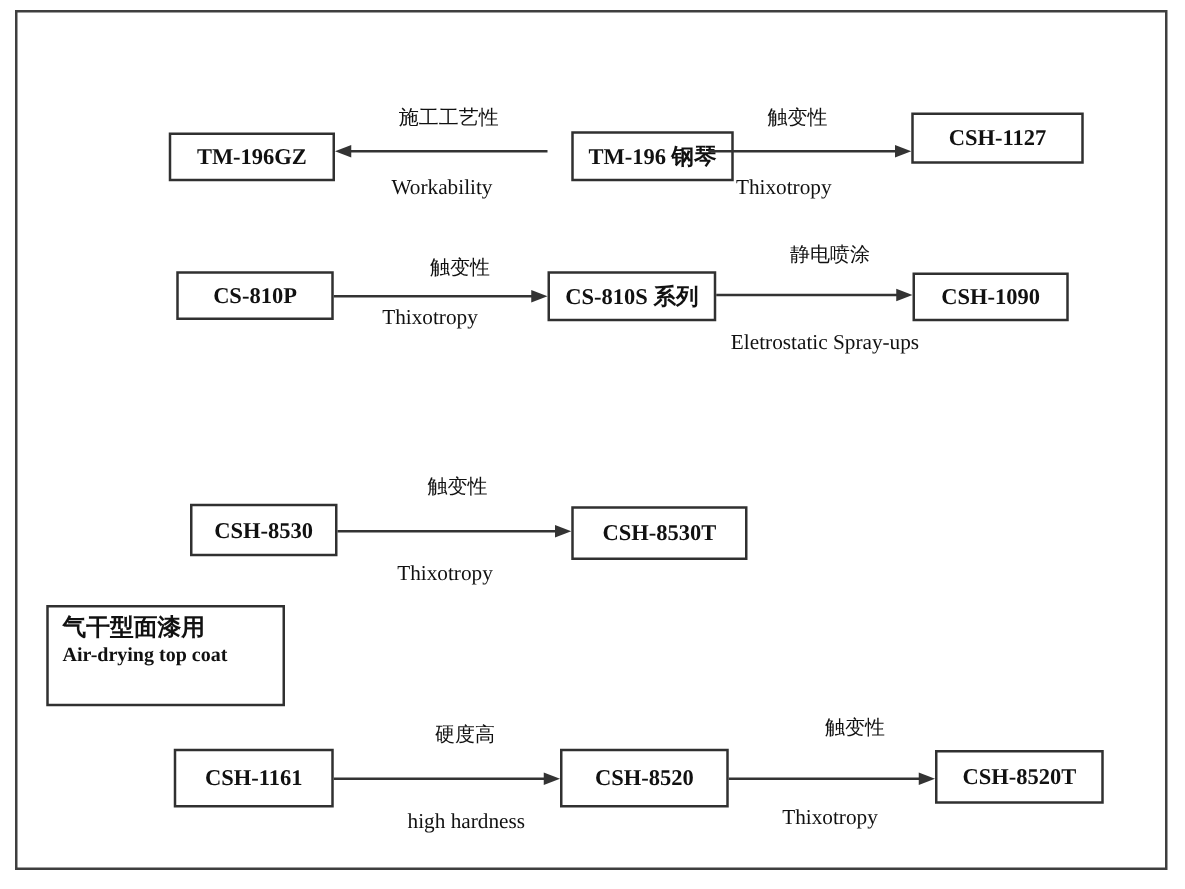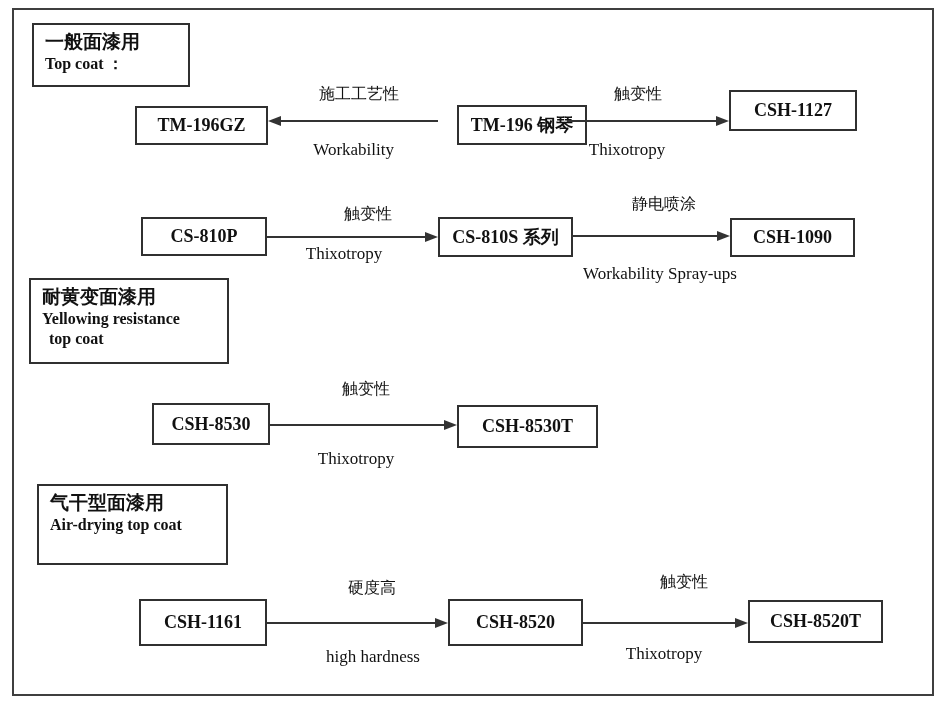--- a/index.html
+++ b/index.html
@@ -74,39 +74,30 @@
     text-align:center;
     white-space:nowrap;
   }
 </style>
 </head>
 <body>
 
 <div class="canvas">
   <div class="frame"></div>
 
-  <div class="section-box" style="left:32px;top:23px;width:158px;height:64px;">
-    <div class="zh">一般面漆用</div>
-    <div class="en">Top coat ：</div>
-  </div>
 
-  <div class="section-box" style="left:29px;top:278px;width:200px;height:86px;">
-    <div class="zh">耐黄变面漆用</div>
-    <div class="en">Yellowing resistance</div>
-    <div class="en indent">top coat</div>
-  </div>
 
   <div class="section-box" style="left:37px;top:484px;width:191px;height:81px;">
     <div class="zh">气干型面漆用</div>
     <div class="en">Air-drying top coat</div>
   </div>
 
   <div class="node" style="left:135px;top:106px;width:133px;height:39px;">TM-196GZ</div>
   <div class="node" style="left:457px;top:105px;width:130px;height:40px;text-align:right;">TM-196 钢琴</div>
-  <div class="node" style="left:729px;top:90px;width:128px;height:41px;">CSH-1127</div>
+  <div class="node" style="left:729px;top:90px;width:138px;height:41px;">CSH-1127</div>
   <div class="node" style="left:141px;top:217px;width:126px;height:39px;">CS-810P</div>
   <div class="node" style="left:438px;top:217px;width:135px;height:40px;">CS-810S 系列</div>
   <div class="node" style="left:730px;top:218px;width:125px;height:39px;">CSH-1090</div>
   <div class="node" style="left:152px;top:403px;width:118px;height:42px;">CSH-8530</div>
   <div class="node" style="left:457px;top:405px;width:141px;height:43px;">CSH-8530T</div>
   <div class="node" style="left:139px;top:599px;width:128px;height:47px;">CSH-1161</div>
   <div class="node" style="left:448px;top:599px;width:135px;height:47px;">CSH-8520</div>
   <div class="node" style="left:748px;top:600px;width:135px;height:43px;">CSH-8520T</div>
 
   <div class="arrow left" style="left:268px;top:116px;width:170px;">
@@ -141,21 +132,21 @@
   <div class="edge-zh" style="left:279px;top:84px;width:120px;">施工工艺性</div>
   <div class="edge-en" style="left:274px;top:140px;width:120px;text-align:right;">Workability</div>
 
   <div class="edge-zh" style="left:562px;top:84px;width:100px;">触变性</div>
   <div class="edge-en" style="left:567px;top:140px;width:120px;">Thixotropy</div>
 
   <div class="edge-zh" style="left:292px;top:204px;width:100px;">触变性</div>
   <div class="edge-en" style="left:284px;top:244px;width:120px;">Thixotropy</div>
 
   <div class="edge-zh" style="left:576px;top:194px;width:120px;">静电喷涂</div>
-  <div class="edge-en" style="left:560px;top:264px;width:200px;">Workability Spray-ups</div>
+  <div class="edge-en" style="left:560px;top:264px;width:200px;">Eletrostatic Spray-ups</div>
 
   <div class="edge-zh" style="left:290px;top:379px;width:100px;">触变性</div>
   <div class="edge-en" style="left:296px;top:449px;width:120px;">Thixotropy</div>
 
   <div class="edge-zh" style="left:296px;top:578px;width:100px;">硬度高</div>
   <div class="edge-en" style="left:280px;top:647px;width:140px;text-align:right;">high hardness</div>
 
   <div class="edge-zh" style="left:608px;top:572px;width:100px;">触变性</div>
   <div class="edge-en" style="left:604px;top:644px;width:120px;">Thixotropy</div>
 </div>

